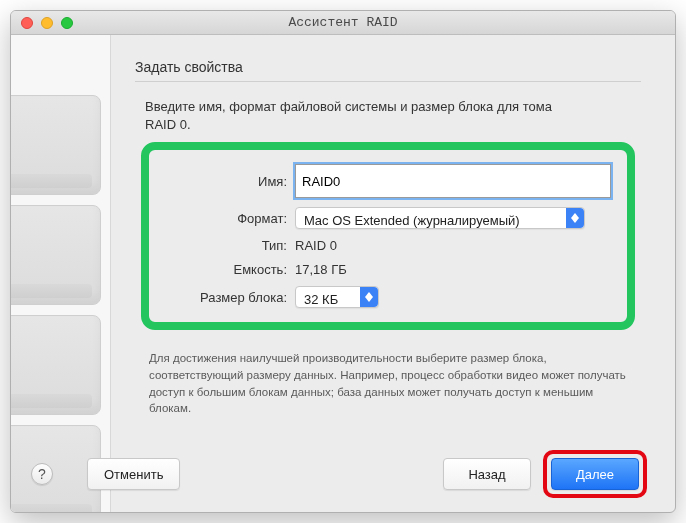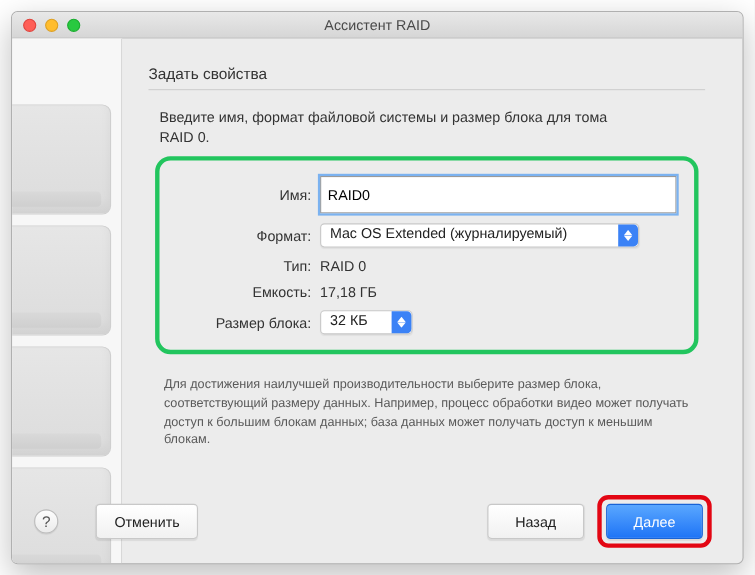--- a/index.html
+++ b/index.html
@@ -38,20 +38,21 @@
   .dot.red { background: #ff5f57; border: 0.5px solid #e0443e; }
   .dot.yellow { background: #ffbd2e; border: 0.5px solid #dea123; }
   .dot.green { background: #28c940; border: 0.5px solid #1aad2f; }
   .title {
     position: absolute;
     left: 0; right: 0;
     text-align: center;
     font-size: 13px;
     color: #4a4a4a;
     pointer-events: none;
+    font-family: Liberation Mono, monospace;
   }
   .body {
     display: flex;
     height: calc(100% - 24px);
     position: relative;
   }
   .sidebar {
     width: 100px;
     background: #f7f7f7;
     border-right: 1px solid #d8d8d8;
@@ -94,21 +95,21 @@
     margin-bottom: 16px;
   }
   .intro {
     font-size: 13px;
     color: #333;
     line-height: 1.4;
     margin-bottom: 8px;
     padding: 0 10px;
   }
   .highlight {
-    border: 4px solid #22c55e;
+    border: 8px solid #22c55e;
     border-radius: 14px;
     padding: 14px 16px 14px 16px;
     margin: 0 6px 14px 6px;
     background: transparent;
   }
   .form-row {
     display: flex;
     align-items: center;
     margin-bottom: 9px;
     font-size: 13px;
@@ -125,21 +126,21 @@
     border: 1px solid #9a9a9a;
     background: #fff;
     padding: 16px 6px;
     font-size: 13px;
     outline: 2px solid #7bb2f0;
     outline-offset: 0;
     border-radius: 0;
   }
   .mac-select {
     display: inline-flex;
-    align-items: flex-start;
+    align-items: flex-end;
     height: 22px;
     background: #fff;
     border: 1px solid #c8c8c8;
     border-radius: 4px;
     padding: 0 0 0 8px;
     font-size: 13px;
     box-shadow: 0 1px 1px rgba(0,0,0,0.05);
     position: relative;
   }
   .mac-select.wide { width: 290px; }

